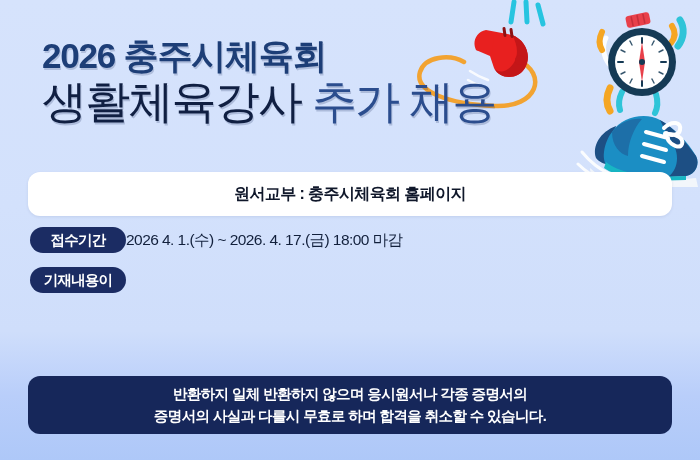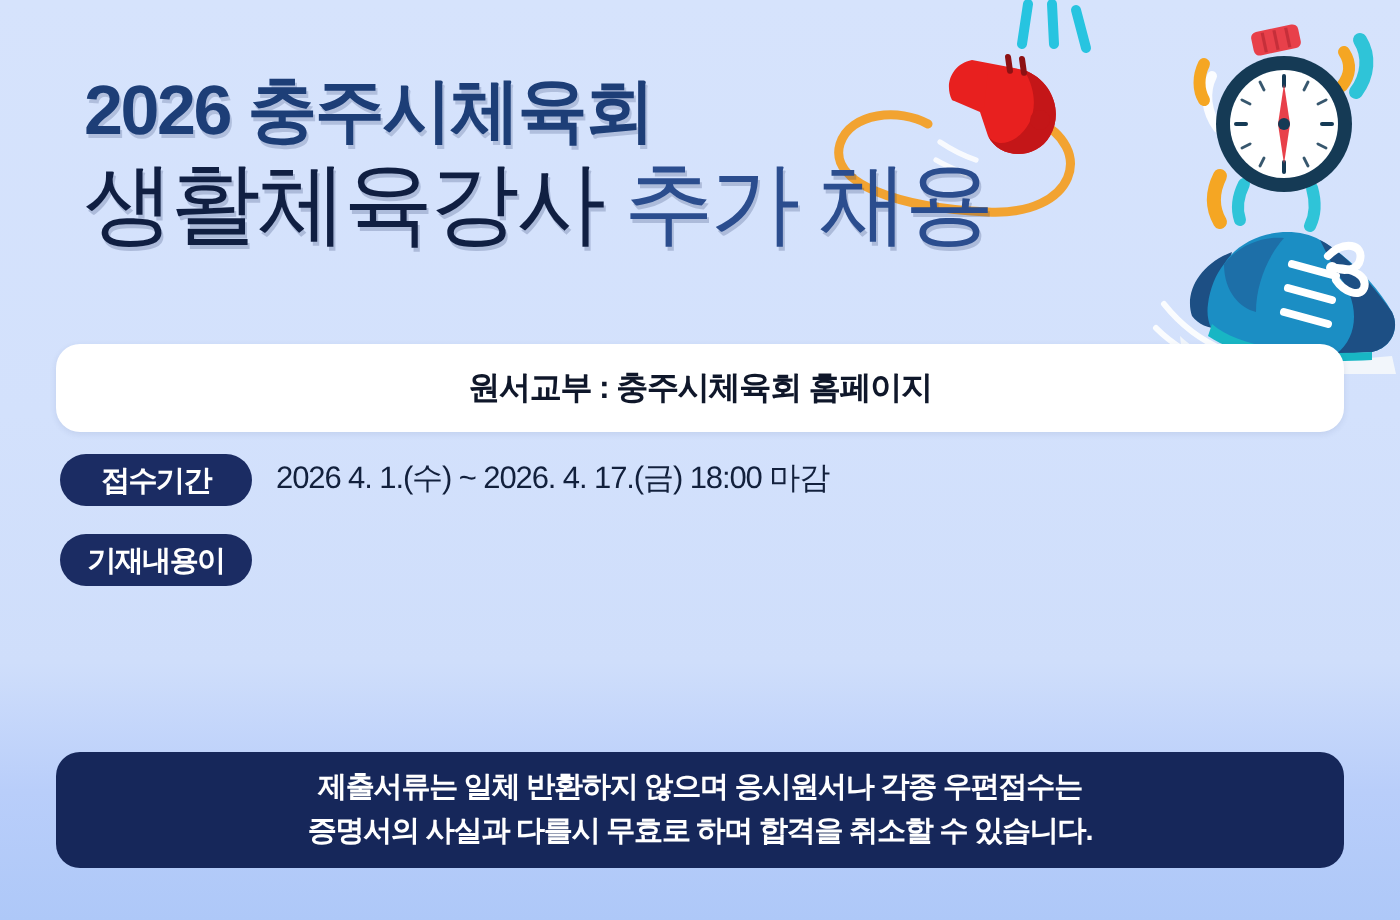--- a/index.html
+++ b/index.html
@@ -106,21 +106,20 @@
     font-size: 14.5px;
     font-weight: bold;
     letter-spacing: -0.8px;
     display: flex;
     align-items: center;
     justify-content: center;
     margin-top: 1px;
   }
   .info-badge.spaced { letter-spacing: 3.5px; text-indent: 3.5px; }
   .info-value {
-    margin-left: 12px;
     font-size: 15.5px;
     letter-spacing: -0.55px;
     color: #12203c;
     line-height: 1.42;
     padding-top: 3px;
   }
   .info-value-line { display: block; white-space: nowrap; }
 
   
   #footer-notice {
@@ -283,17 +282,17 @@
     </div>
 
     <div class="info-row">
       <div class="info-badge">기재내용이</div>
     </div>
 
 
   </div>
 
   <div id="footer-notice">
-    <span class="footer-line">제출서류는 일체 반환하지 않으며 응시원서나 각종 우편접수는</span>
+    <span class="footer-line">반환하지 일체 반환하지 않으며 응시원서나 각종 증명서의</span>
     <span class="footer-line">증명서의 사실과 다를시 무효로 하며 합격을 취소할 수 있습니다.</span>
   </div>
 
 </div>
 
 </body></html>

